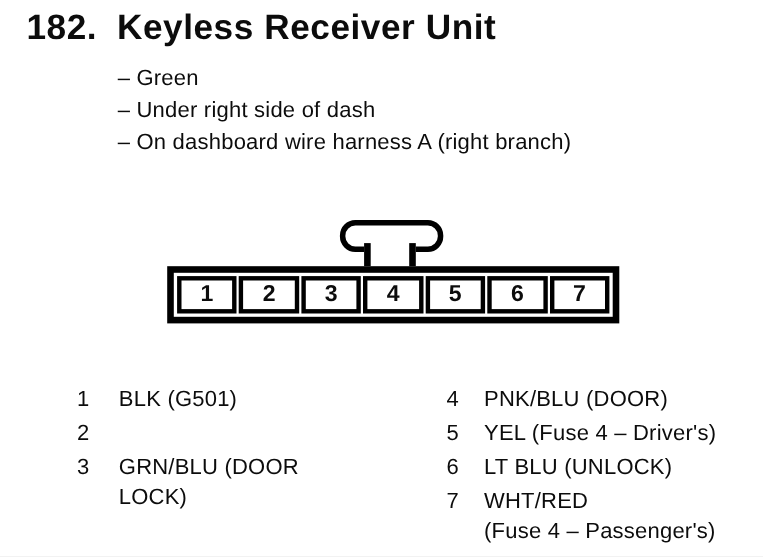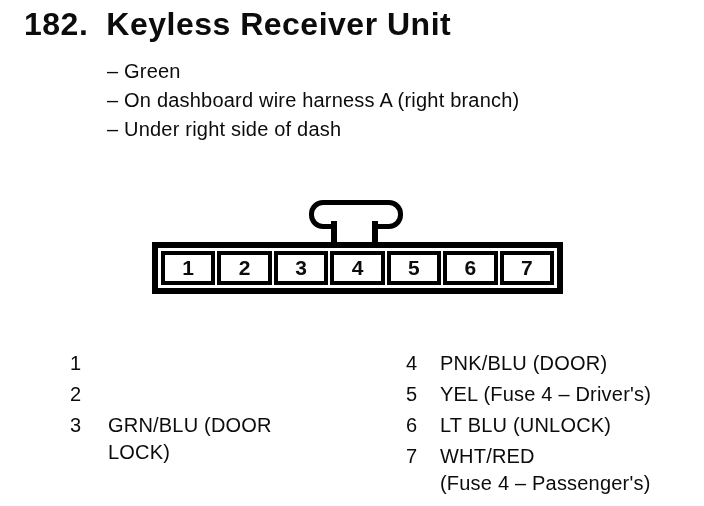--- a/index.html
+++ b/index.html
@@ -106,39 +106,40 @@
 <body>
 
 <div id="canvas">
 
   <div class="heading">
     <span class="num">182.</span><span>Keyless Receiver Unit</span>
   </div>
 
   <div class="notes">
     <div>– Green</div>
+    <div>– Under right side of dash</div>
     <div>– On dashboard wire harness A (right branch)</div>
-    <div>– Under right side of dash</div>
   </div>
 
   <div class="tab-pill"></div>
   <div class="tab-stem"></div>
   <div class="connector-body">
     <div class="pin-cell">1</div>
     <div class="pin-cell">2</div>
     <div class="pin-cell">3</div>
     <div class="pin-cell">4</div>
     <div class="pin-cell">5</div>
     <div class="pin-cell">6</div>
     <div class="pin-cell">7</div>
   </div>
 
   <div class="pinout left">
     <div class="pin-item">
       <span class="pin-num">1</span>
+      <span class="pin-desc">BLK (G501)</span>
     </div>
     <div class="pin-item">
       <span class="pin-num">2</span>
     </div>
     <div class="pin-item">
       <span class="pin-num">3</span>
       <span class="pin-desc">GRN/BLU (DOOR
 LOCK)</span>
     </div>
   </div>

